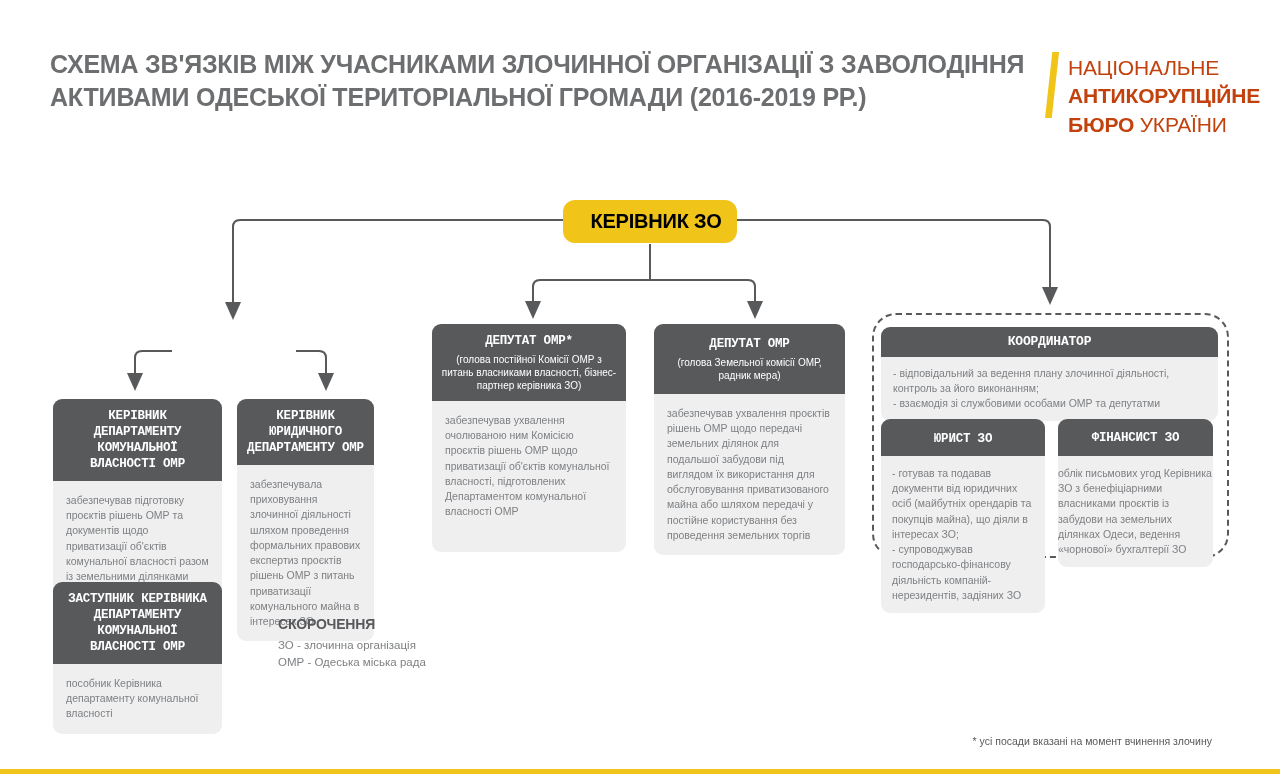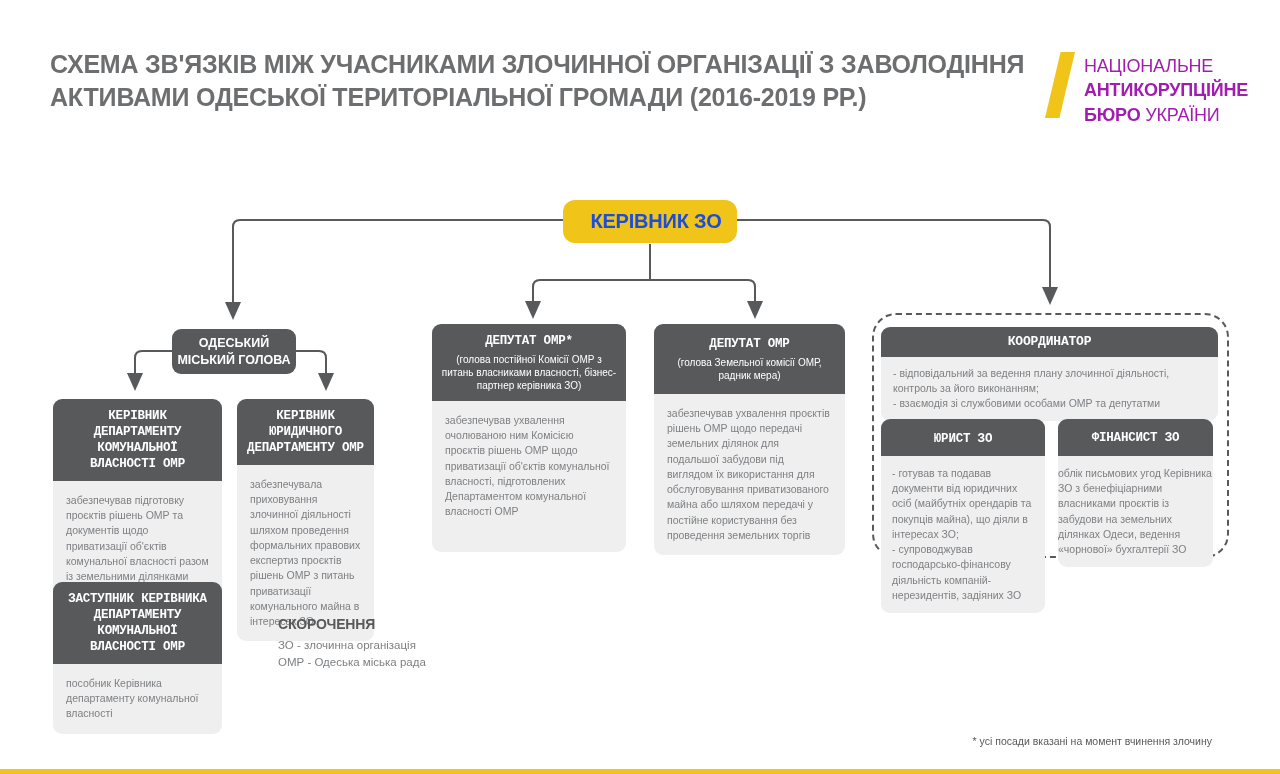--- a/index.html
+++ b/index.html
@@ -6,30 +6,30 @@
   html,body { background:#fff; }
   body { font-family:"Liberation Sans","DejaVu Sans",sans-serif; }
   .canvas { position:relative; width:1280px; height:774px; background:#fff; overflow:hidden; }
 
   
   .title { position:absolute; left:50px; top:48px; width:980px;
            font-size:25px; font-weight:bold; color:#6D6E70; line-height:1.32; letter-spacing:-0.2px; }
   .logo { position:absolute; left:1045px; top:52px; width:215px; display:flex; gap:9px; }
   .logo-mark { width:30px; height:66px; background:#F0C419;
                clip-path:polygon(52% 0, 100% 0, 48% 100%, 0 100%); }
-  .logo-text { font-size:18px; color:#a21caf; line-height:1.35; letter-spacing:-0.2px; padding-top:2px; }
+  .logo-text { font-size:21px; color:#c2410c; line-height:1.35; letter-spacing:-0.2px; padding-top:2px; }
   .logo-text .b { font-weight:bold; }
 
   
   svg.connectors { position:absolute; left:0; top:0; z-index:1; }
 
   
   .root-node { position:absolute; left:563px; top:200px; width:174px; height:43px; z-index:2;
                background:#F0C419; border-radius:12px; display:flex; align-items:center; justify-content:center;
-               font-size:20px; font-weight:bold; color:#1d4ed8; letter-spacing:-0.2px;padding-left:12px; }
+               font-size:20px; font-weight:bold; color:#000000; letter-spacing:-0.2px;padding-left:12px; }
   .solo-node { position:absolute; z-index:2; background:#58595B; color:#fff; border-radius:9px;
                display:flex; align-items:center; justify-content:center; text-align:center;
                font-size:12.5px; font-weight:bold; line-height:1.3; white-space:pre-line; }
   .node { position:absolute; z-index:2; }
   .node-header { background:#58595B; color:#fff; border-radius:9px 9px 0 0; text-align:center;
                  padding:9px 8px; display:flex; flex-direction:column; justify-content:center; }
   .node-header .t { font-size:12.5px; font-weight:bold; line-height:1.28; letter-spacing:-0.2px;font-family:Liberation Mono, monospace; }
   .node-header .s { font-size:10px; font-weight:normal; line-height:1.3; margin-top:4px; white-space:pre-line; }
   .node-body { background:#EFEFF0; border-radius:0 0 9px 9px; color:#7E8083;
                font-size:10.5px; line-height:1.45; padding:12px 13px; text-align:left; white-space:pre-line; }
@@ -78,22 +78,20 @@
     <div class="logo-mark"></div>
     <div class="logo-text">
       <div>НАЦІОНАЛЬНЕ</div>
       <div class="b">АНТИКОРУПЦІЙНЕ</div>
       <div><span class="b">БЮРО</span><span> УКРАЇНИ</span></div>
     </div>
   </div>
 
   <div class="root-node">КЕРІВНИК ЗО</div>
 
-  <div class="solo-node" style="left:172px; top:329px; width:124px; height:45px;">ОДЕСЬКИЙ
-МІСЬКИЙ ГОЛОВА</div>
 
   <div class="node" style="left:53px; top:399px; width:169px;">
     <div class="node-header" style="min-height:54px;">
       <div class="t">КЕРІВНИК ДЕПАРТАМЕНТУ КОМУНАЛЬНОЇ ВЛАСНОСТІ ОМР</div>
     </div>
     <div class="node-body" style="min-height:92px;">забезпечував підготовку проєктів рішень ОМР та документів щодо приватизації об'єктів комунальної власності разом із земельними ділянками</div>
   </div>
 
   <div class="node" style="left:237px; top:399px; width:137px;">
     <div class="node-header" style="min-height:54px;">

